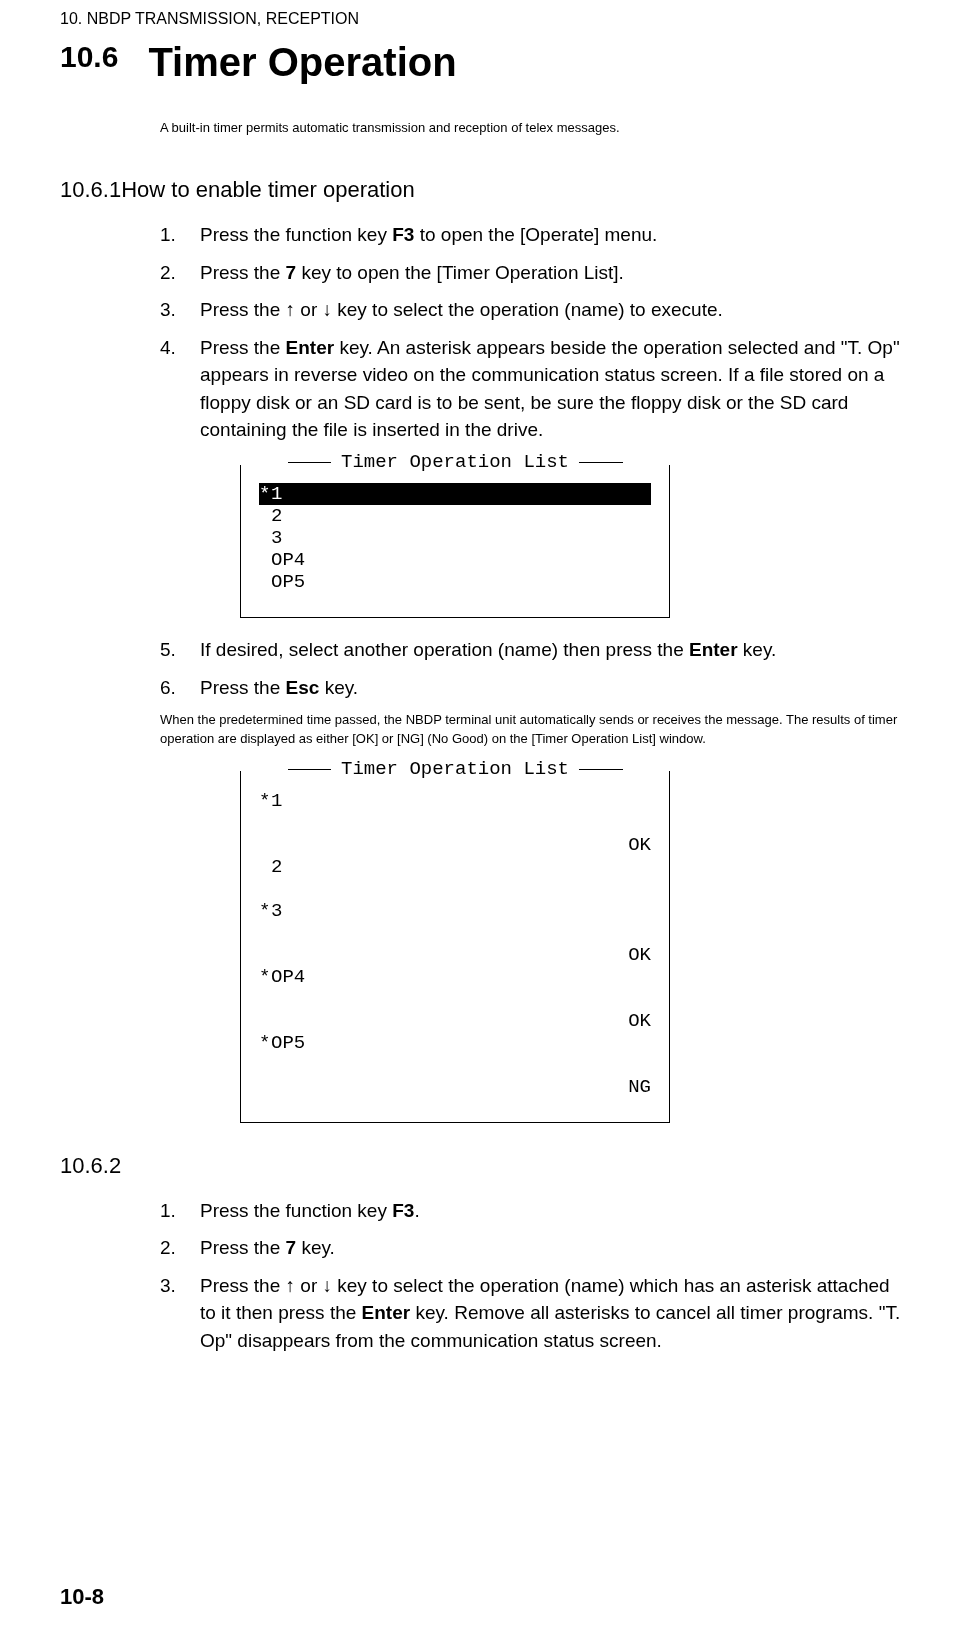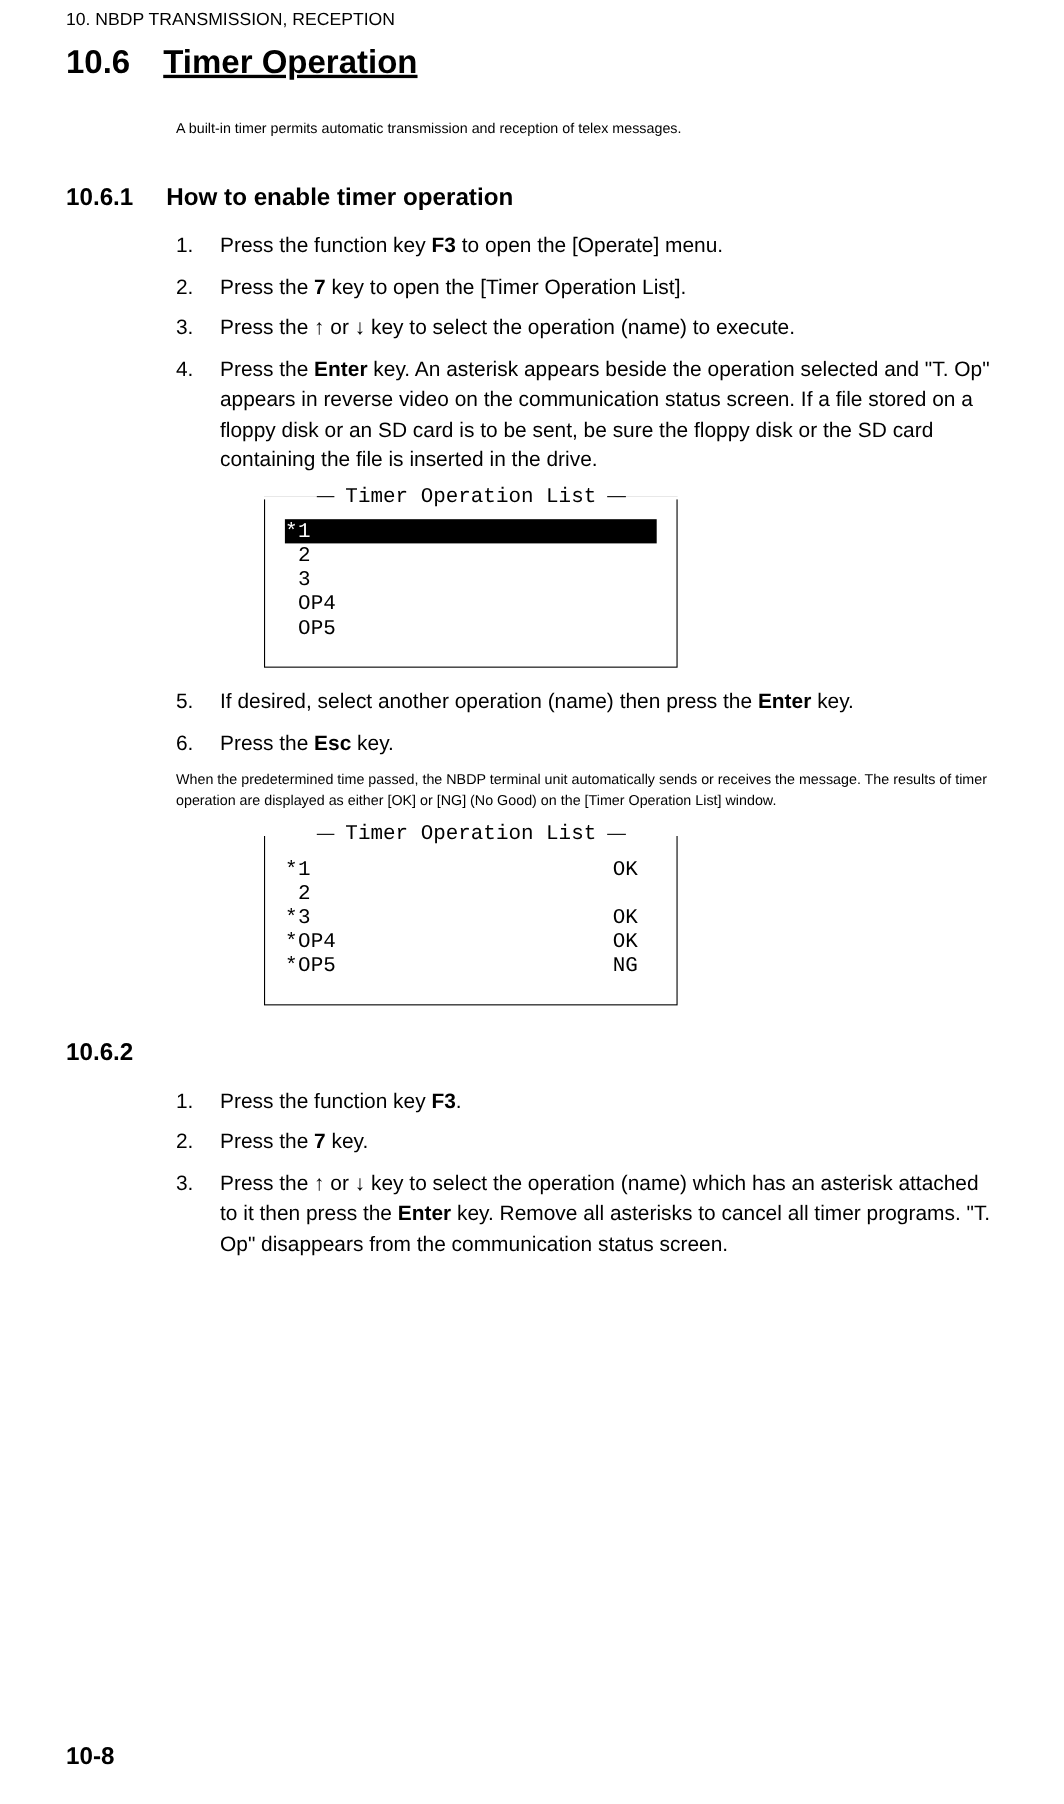--- a/index.html
+++ b/index.html
@@ -16,31 +16,30 @@
     font-size: 16px;
     margin-bottom: 12px;
   }
   .h1-row {
     display: flex;
     gap: 30px;
     margin-bottom: 34px;
     font-weight: bold;
   }
   .h1-num { font-size: 30px; }
-  .h1-title { font-size: 30px; text-decoration: underline; }
+  .h1-title { font-size: 40px; }
   .intro {
     margin-left: 100px;
     font-size: 13px;
     margin-bottom: 40px;
     line-height: 1.4;
   }
   .h2-row {
     display: flex;
-    gap: 30px;
-    font-weight: bold;
+    font-weight: normal;
     font-size: 22px;
     margin-bottom: 18px;
   }
   .ol {
     margin-left: 100px;
     font-size: 19px;
   }
   .li {
     display: flex;
     gap: 14px;
@@ -57,21 +56,21 @@
   }
   .fig {
     margin: 18px 0 18px 180px;
   }
   .fig-box {
     border: 1.5px solid #000;
     position: relative;
     font-family: "Courier New", monospace;
     font-size: 19px;
     padding: 20px 18px 24px 18px;
-    width: 376px;
+    width: 430px;
   }
   .fig-title {
     position: absolute;
     top: -12px;
     left: 50%;
     transform: translateX(-50%);
     background: #fff;
     padding: 0 10px;
     white-space: nowrap;
   }
@@ -81,21 +80,21 @@
     position: absolute;
     top: -1.5px;
     background: #fff;
     height: 3px;
   }
   .fig-box::before { left: -1.5px; width: 48px; }
   .fig-box::after  { right: -1.5px; width: 48px; }
   .fig-row { display: flex; }
   .fig-row .pre { flex: 0 0 12px; }
   .fig-row .mid { flex: 1; }
-  .fig-row .status { flex: 0 0 40px; text-align: left; }
+  .fig-row .status { flex: 0 0 40px; text-align: right; margin-top: 44px; }
   .fig-row.selected {
     background: #000;
     color: #fff;
   }
   .page-num {
     position: absolute;
     left: 60px;
     bottom: 30px;
     font-weight: bold;
     font-size: 22px;

